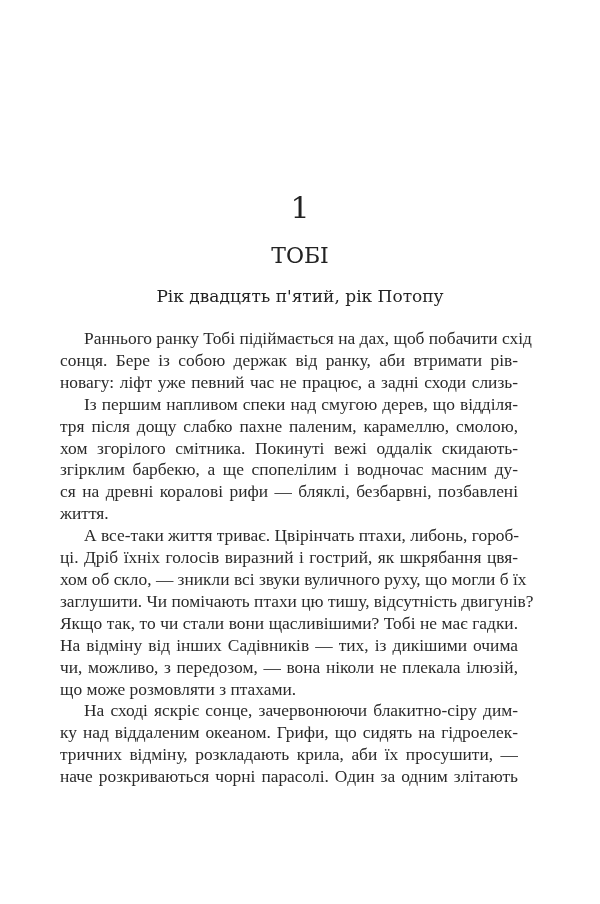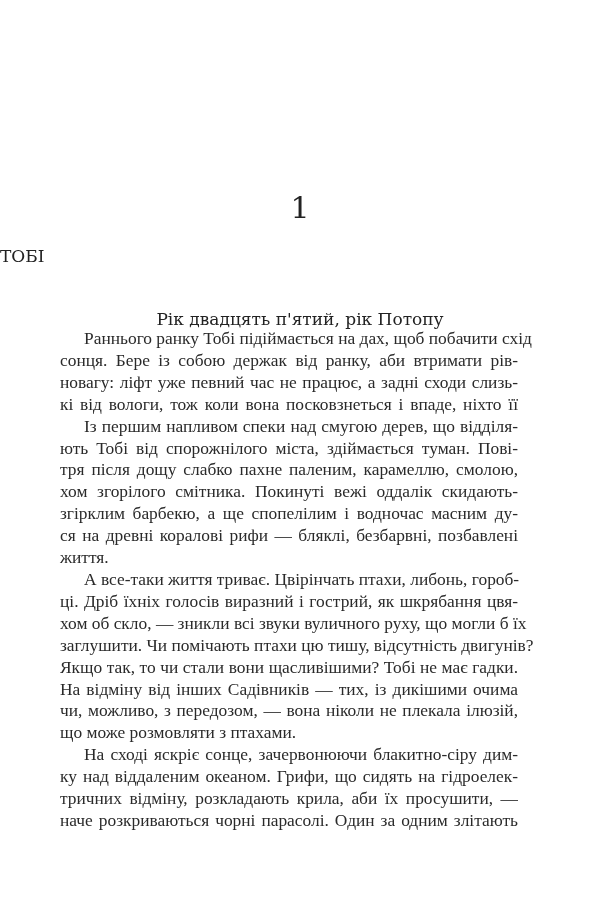--- a/index.html
+++ b/index.html
@@ -24,37 +24,36 @@
       font-size: 30px;
       font-weight: 300;
       line-height: 36px;
       color: #222;
     }
     .chapter-title {
       position: absolute;
       left: 0;
       width: 600px;
       top: 244px;
-      text-align: left;
+      text-align: center;
       font-family: "DejaVu Serif", serif;
-      font-size: 17px;
+      font-size: 22px;
       line-height: 24px;
       color: #222;
     }
     .chapter-subtitle {
       position: absolute;
       left: 0;
       width: 600px;
       top: 284px;
       text-align: center;
       font-family: "DejaVu Serif", serif;
       font-size: 17px;
       line-height: 24px;
       color: #222;
-      margin-top: 23px;
     }
     .body-text {
       position: absolute;
       left: 60px;
       top: 328px;
       width: 458px;
       font-family: Liberation Serif, serif;
       font-size: 17.4px;
       line-height: 21.9px;
       color: #2a2a2a;
@@ -79,25 +78,23 @@
 
 <div class="chapter-number">1</div>
 <div class="chapter-title">ТОБІ</div>
 <div class="chapter-subtitle">Рік двадцять п'ятий, рік Потопу</div>
 
 <div class="body-text">
   <div>
     <span class="line indent">Раннього ранку Тобі підіймається на дах, щоб побачити схід</span>
     <span class="line">сонця. Бере із собою держак від ранку, аби втримати рів-</span>
     <span class="line">новагу: ліфт уже певний час не працює, а задні сходи слизь-</span>
-    <span class="line">кі від вологи, тож коли вона посковзнеться і впаде, ніхто її</span>
   </div>
   <div>
     <span class="line indent">Із першим напливом спеки над смугою дерев, що відділя-</span>
-    <span class="line">ють Тобі від спорожнілого міста, здіймається туман. Пові-</span>
     <span class="line">тря після дощу слабко пахне паленим, карамеллю, смолою,</span>
     <span class="line">хом згорілого смітника. Покинуті вежі оддалік скидають-</span>
     <span class="line">згірклим барбекю, а ще спопелілим і водночас масним ду-</span>
     <span class="line">ся на древні коралові рифи — бляклі, безбарвні, позбавлені</span>
     <span class="line last">життя.</span>
   </div>
   <div>
     <span class="line indent">А все-таки життя триває. Цвірінчать птахи, либонь, гороб-</span>
     <span class="line">ці. Дріб їхніх голосів виразний і гострий, як шкрябання цвя-</span>
     <span class="line">хом об скло, — зникли всі звуки вуличного руху, що могли б їх</span>

